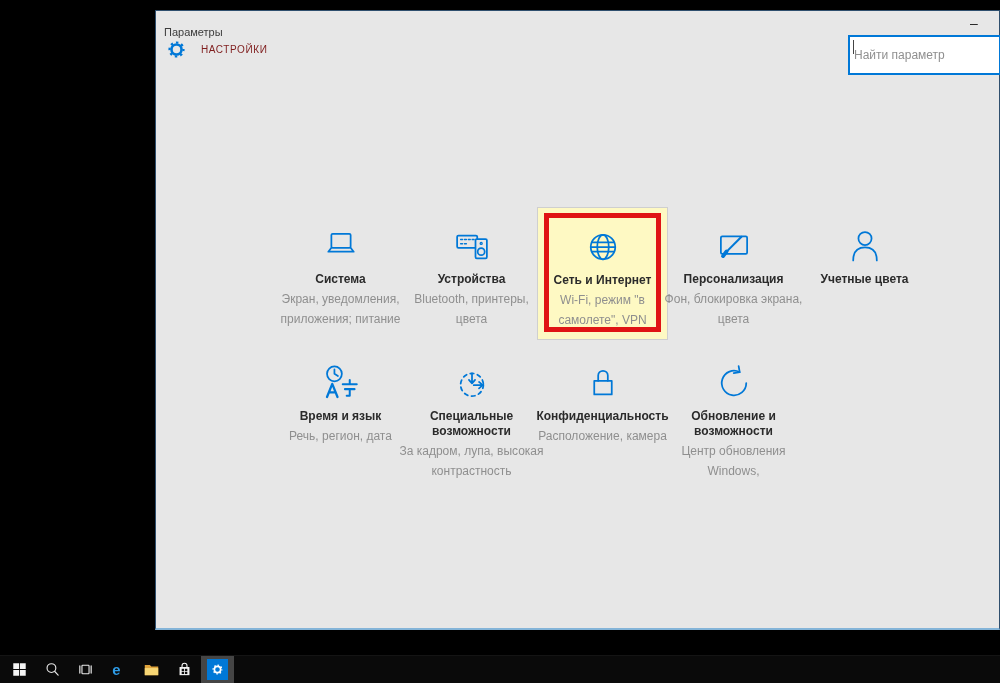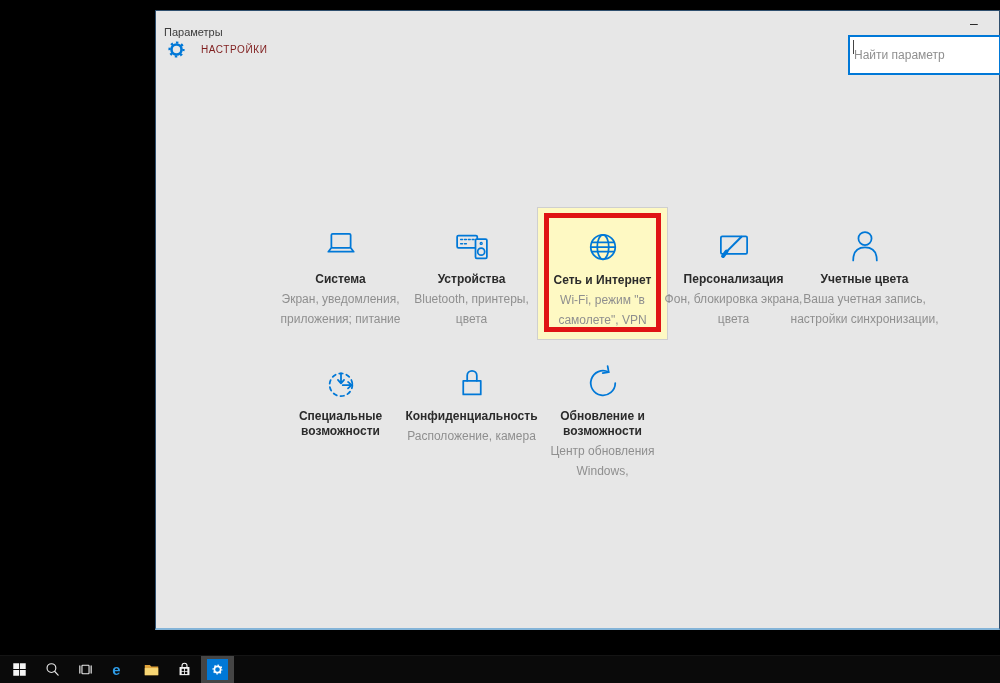--- a/index.html
+++ b/index.html
@@ -245,30 +245,40 @@
     <div class="t-sub">Фон, блокировка экрана, цвета</div>
 
   </div>
       <div class="tile">
     <div class="t-icon">
           <svg>
             <use href="#sym-account"></use>
           </svg>
         </div>
     <div class="t-title">Учетные цвета</div>
-    <div class="t-sub">Ваша учетная запись, настройки синхронизации,</div>
+
+  </div>
+      <div class="tile">
+    <div class="t-icon">
+          <svg>
+            <use href="#sym-time-language"></use>
+          </svg>
+        </div>
+    <div class="t-title">Время и язык</div>
+    <div class="t-sub">Речь, регион, дата</div>
 
   </div>
       <div class="tile">
     <div class="t-icon">
           <svg>
             <use href="#sym-ease"></use>
           </svg>
         </div>
     <div class="t-title">Специальные возможности</div>
+    <div class="t-sub">За кадром, лупа, высокая контрастность</div>
 
   </div>
       <div class="tile">
     <div class="t-icon">
           <svg>
             <use href="#sym-privacy"></use>
           </svg>
         </div>
     <div class="t-title">Конфиденциальность</div>
     <div class="t-sub">Расположение, камера</div>

